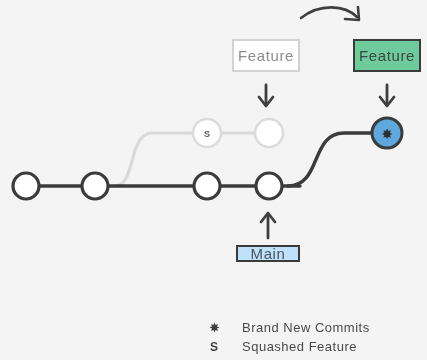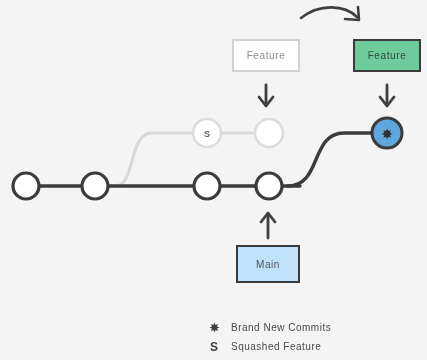--- a/index.html
+++ b/index.html
@@ -19,40 +19,40 @@
     left: 0; top: 0;
     width: 427px;
     height: 360px;
   }
   .lbl-box {
     position: absolute;
     box-sizing: border-box;
     display: flex;
     align-items: center;
     justify-content: center;
-    font-size: 10px;
+    font-size: 15px;
     letter-spacing: 0.6px;
   }
   .lbl-feature-old {
     left: 232px; top: 39px;
     width: 68px; height: 33px;
     background: #ffffff;
     border: 2px solid #d2d2d2;
     color: #8d8d8d;
   }
   .lbl-feature-new {
     left: 353px; top: 39px;
     width: 68px; height: 33px;
     background: #6ecb9b;
     border: 2px solid #3b3b3b;
     color: #3b4a43;
   }
   .lbl-main {
     left: 236px; top: 245px;
-    width: 64px; height: 38px;
+    width: 64px; height: 17px;
     background: #bfe1fa;
     border: 2px solid #3b3b3b;
     color: #4a5560;
   }
   .legend {
     position: absolute;
     left: 203px;
     top: 318px;
     width: 200px;
   }
@@ -64,24 +64,24 @@
   .legend-icon {
     width: 22px;
     text-align: center;
     font-size: 12px;
     font-weight: bold;
     color: #3f3f3f;
     line-height: 1;
   }
   .legend-icon svg { display: block; margin: 0 auto; }
   .legend-text {
-    font-size: 10px;
+    font-size: 13px;
     color: #4a4a4a;
     letter-spacing: 0.5px;
-    margin-left: 6px;
+    margin-left: 17px;
   }
   .node-letter {
     position: absolute;
     font-size: 9px;
     font-weight: bold;
     color: #5a5a5a;
     letter-spacing: 0.5px;
   }
 </style>
 </head>

